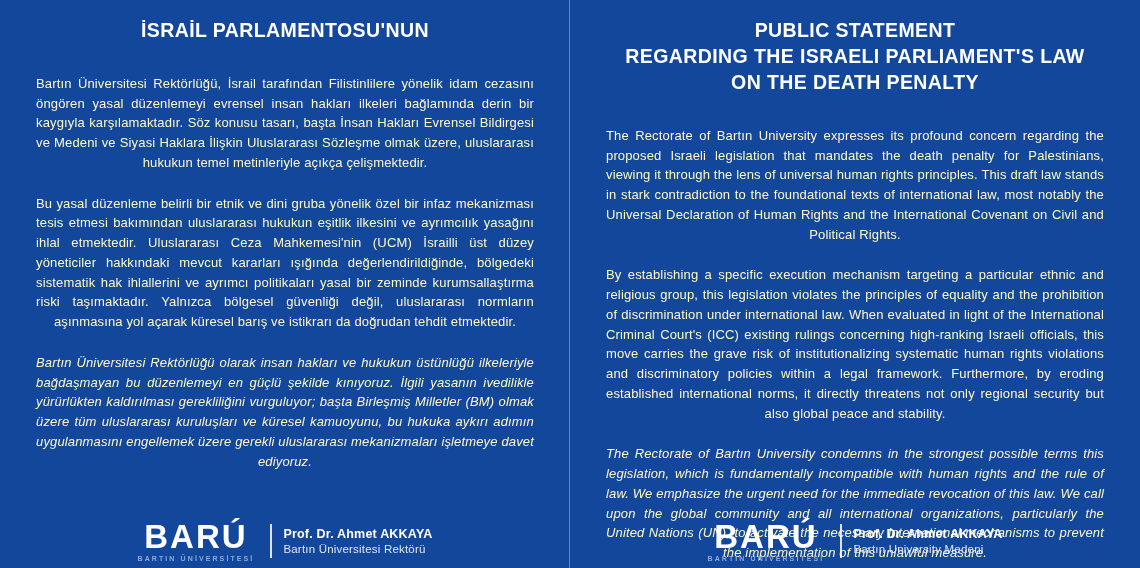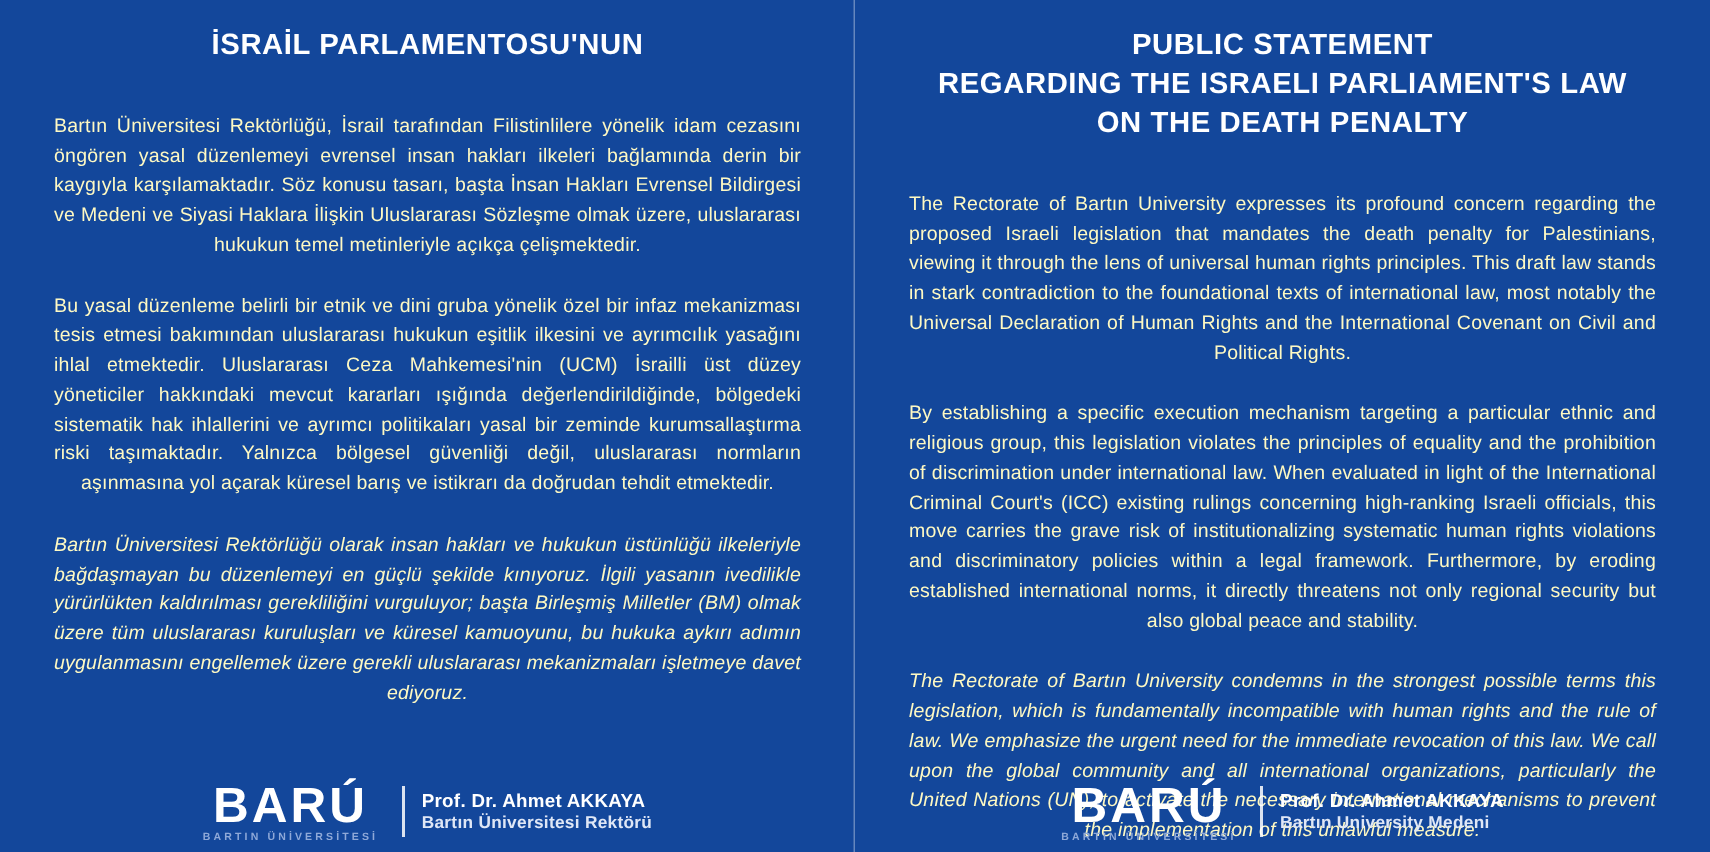--- a/index.html
+++ b/index.html
@@ -108,21 +108,20 @@
     font-size: 12.5px;
     font-weight: bold;
     color: #ffffff;
     letter-spacing: 0.2px;
   }
   .sig-role {
     font-size: 11.5px;
     color: #dfe7f6;
     margin-top: 2px;
     letter-spacing: 0.2px;
-    font-weight: bold;
   }
 </style>
 </head>
 <body>
 
 <div class="page">
 
   <div class="divider"></div>
 
   <div class="column">

